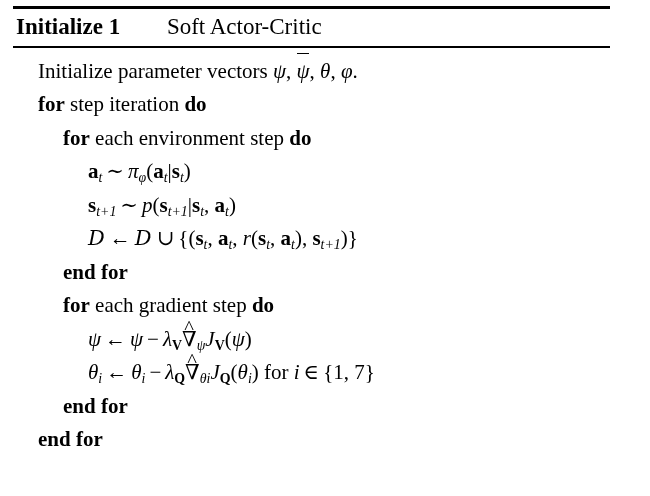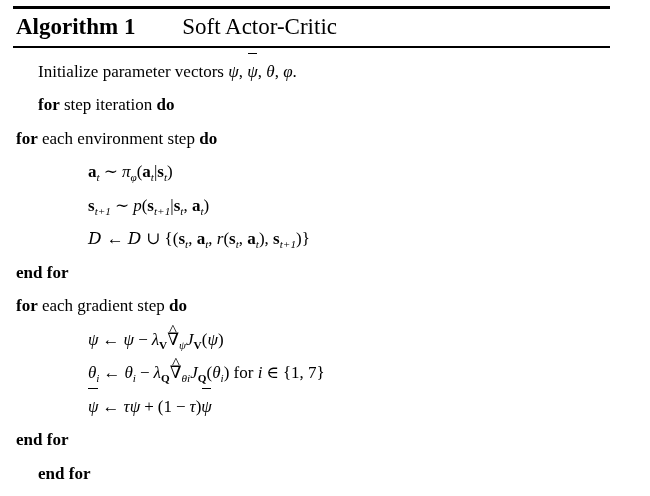--- a/index.html
+++ b/index.html
@@ -60,27 +60,27 @@
     font-weight: normal;
     margin-left: 41px;
   }
 
   #algo-body {
     padding-top: 7px;
     padding-bottom: 9px;
   }
 
   .line {
-    font-size: 17px;
+    font-size: 21px;
     line-height: 33.5px;
     white-space: nowrap;
     padding-left: 3px;
   }
   .ind-0 { margin-left: 22px; }
-  .ind-1 { }
+  .ind-1 { margin-left: 47px; }
   .ind-2 { margin-left: 72px; }
 
   .kw { font-weight: bold; }
 
   
   .math {
     font-style: italic;
     font-family: "Liberation Serif", "DejaVu Serif", serif;
   }
   .mathrm { font-style: normal; }
@@ -137,21 +137,21 @@
 </head>
 <body>
 
 <div id="page">
 
   <div id="algorithm-float">
 
     <div class="rule-thick"></div>
 
     <div id="algo-title">
-      <span class="kw">Algorithm</span><span class="num">&nbsp;<span>1</span></span><span class="caption-text">&nbsp;<span>Soft Actor-Critic</span></span>
+      <span class="kw">Initialize</span><span class="num">&nbsp;<span>1</span></span><span class="caption-text">&nbsp;<span>Soft Actor-Critic</span></span>
     </div>
 
     <div class="rule-thin"></div>
 
     <div id="algo-body">
 
       <div class="line ind-0">
         <span class="mathrm">Initialize parameter vectors</span>
         <span class="math">ψ</span><span class="mathrm">,</span>
         <span class="over">ψ</span><span class="mathrm">,</span>
@@ -198,23 +198,20 @@
         <span class="math">ψ</span><span class="op">←</span><span class="math">ψ</span><span class="op">−</span><span class="math">λ</span><sub class="up">V</sub><span class="hat">∇</span><sub>ψ</sub><span class="math">J</span><sub class="up">V</sub><span class="paren">(</span><span class="math">ψ</span><span class="paren">)</span>
       </div>
 
       <div class="line ind-2">
         <span class="math">θ</span><sub>i</sub><span class="op">←</span><span class="math">θ</span><sub>i</sub><span class="op">−</span><span class="math">λ</span><sub class="up">Q</sub><span class="hat">∇</span><sub><span>θ</span><span>i</span></sub><span class="math">J</span><sub class="up">Q</sub><span class="paren">(</span><span class="math">θ</span><sub>i</sub><span class="paren">)</span>
         <span class="mathrm">for</span>
         <span class="math">i</span><span class="op">∈</span><span class="brace">{1, 7}</span>
       </div>
 
 
-      <div class="line ind-2">
-        <span class="over">ψ</span><span class="op">←</span><span class="math">τ</span><span class="math">ψ</span><span class="op">+</span><span class="paren">(</span><span class="mathrm">1</span><span class="op">−</span><span class="math">τ</span><span class="paren">)</span><span class="over">ψ</span>
-      </div>
 
       <div class="line ind-1">
         <span class="kw">end</span>
         <span class="kw">for</span>
       </div>
 
       <div class="line ind-0">
         <span class="kw">end</span>
         <span class="kw">for</span>
       </div>

